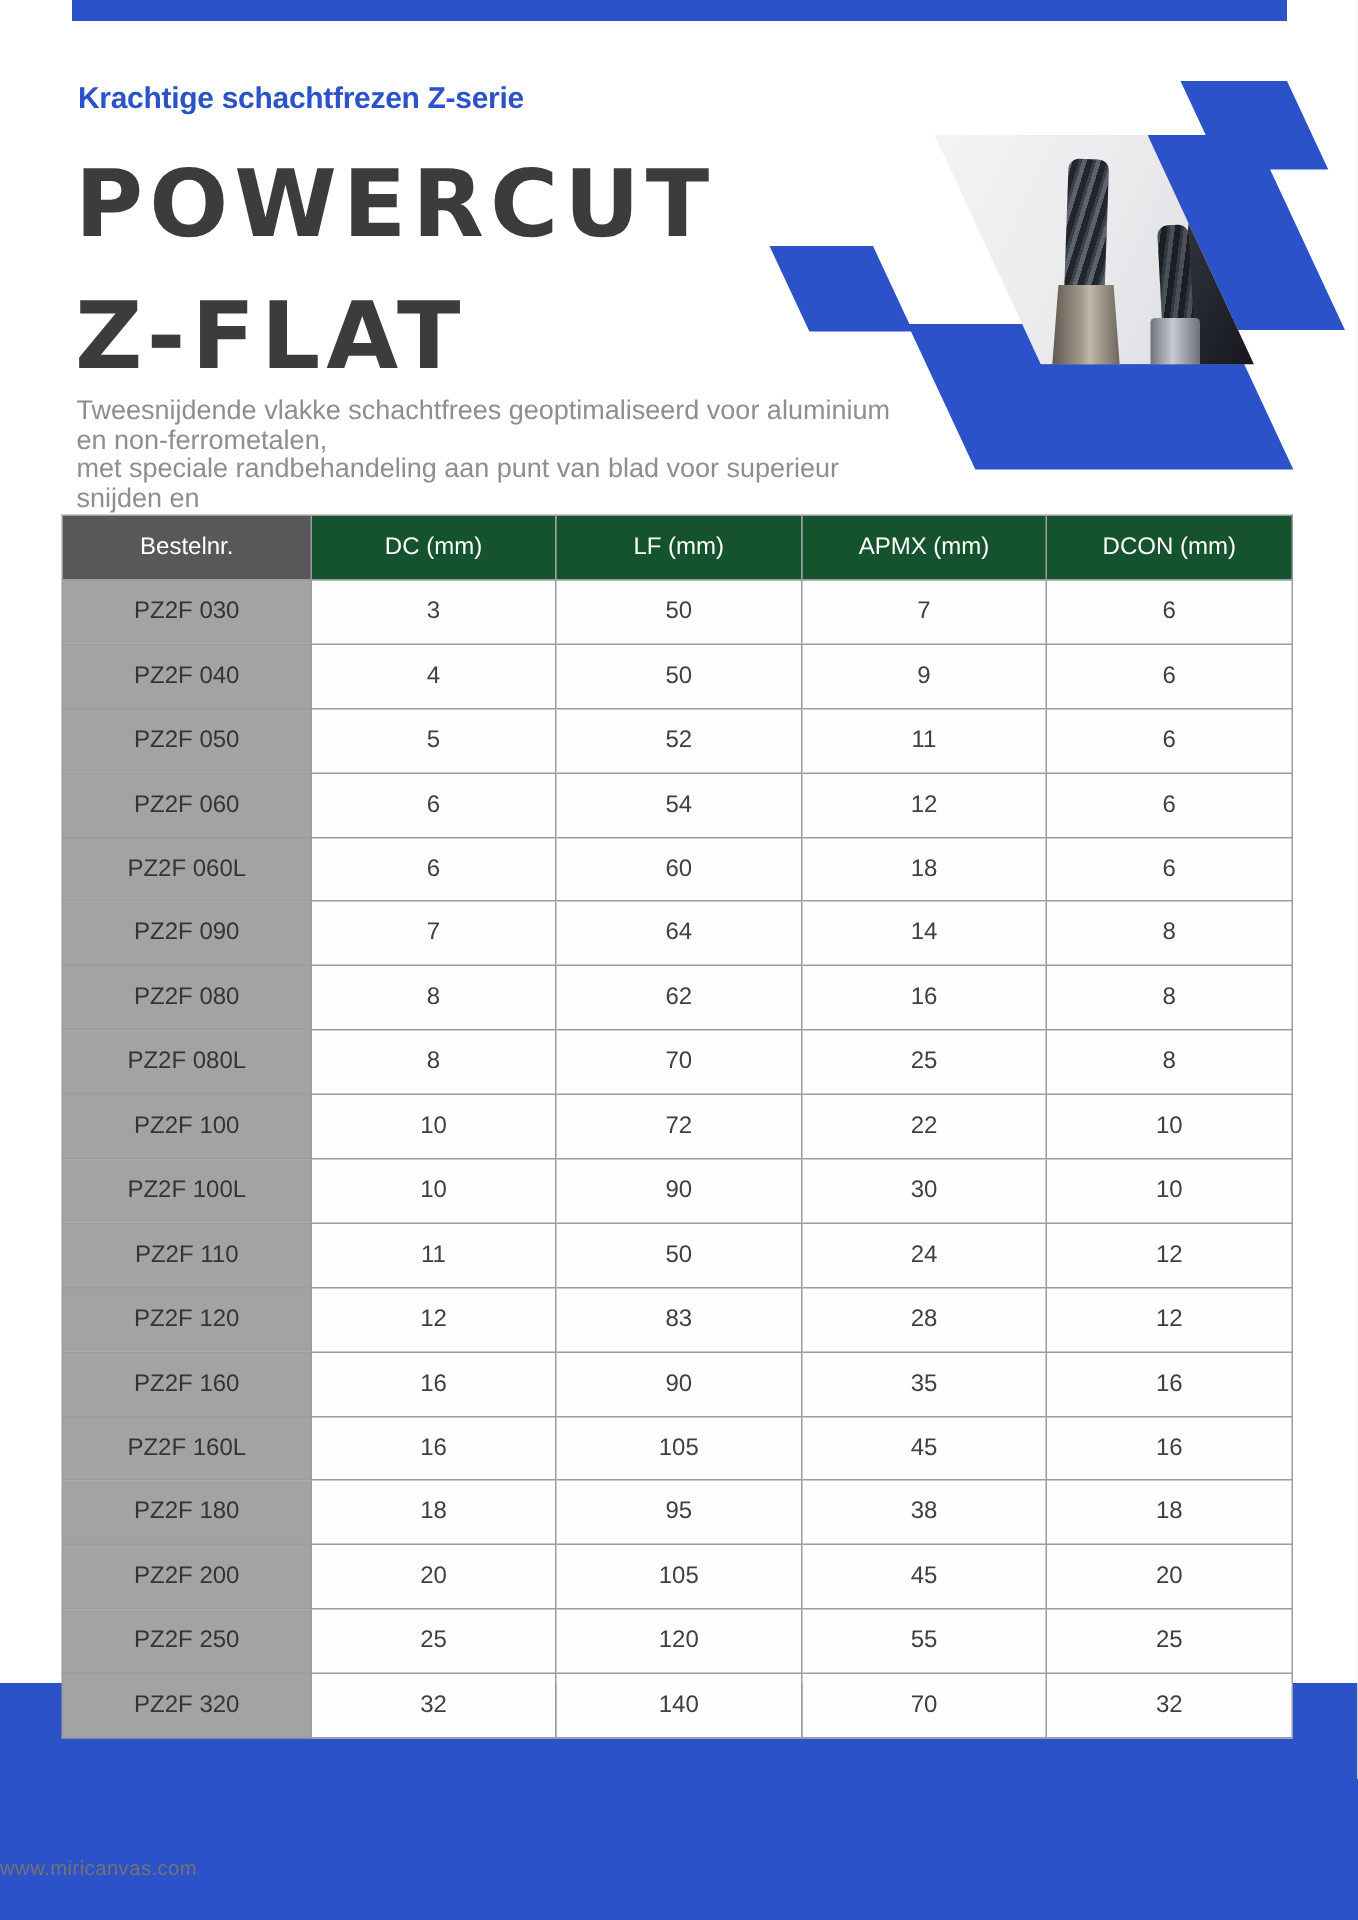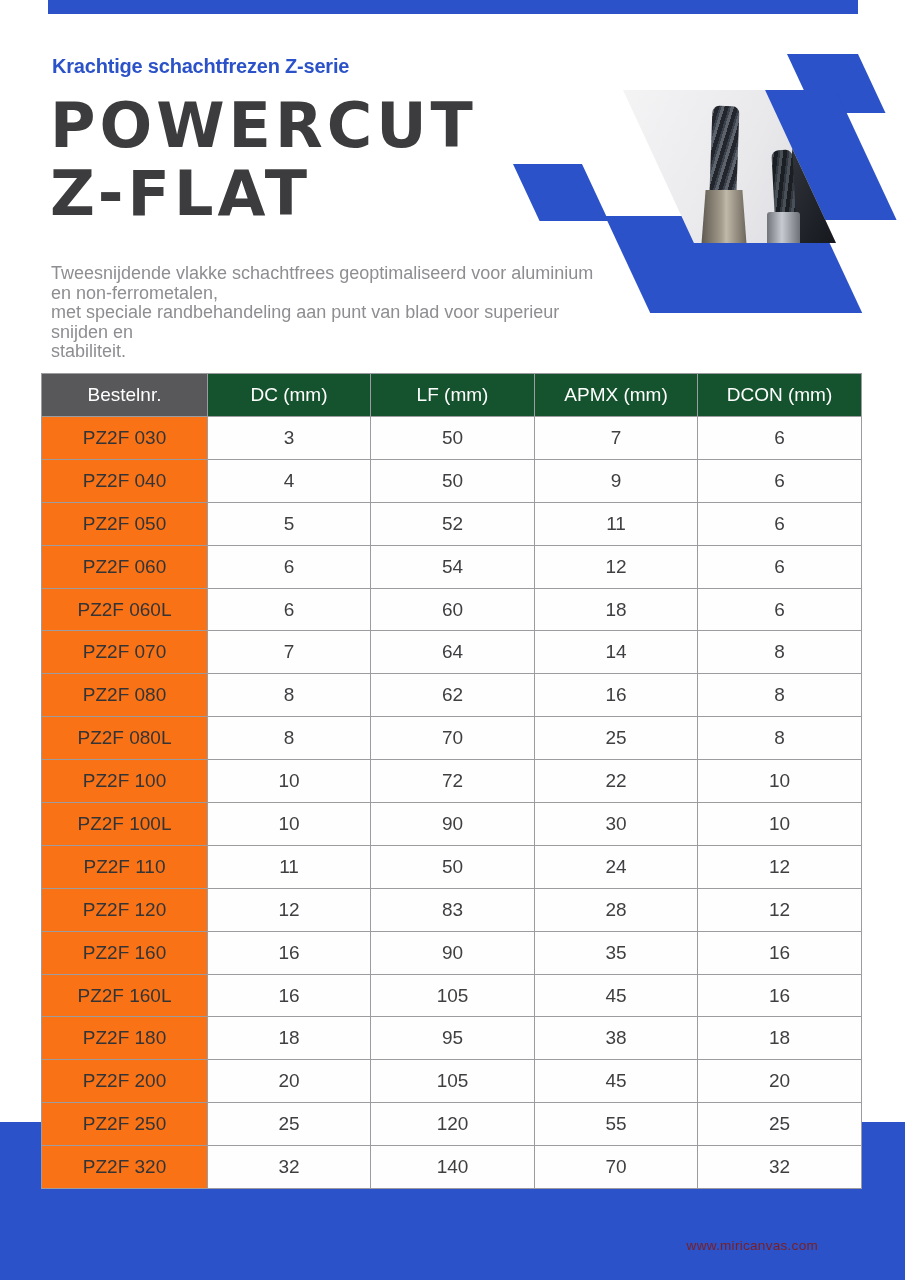--- a/index.html
+++ b/index.html
@@ -13,21 +13,21 @@
   .topbar { position:absolute; left:48px; top:0; width:810px; height:14px; background:#2b52c8; }
 
   
   .subtitle {
     position:absolute; left:52px; top:55px;
     font-size:20px; font-weight:bold; color:#2b52c8; letter-spacing:-0.2px;
   }
   .title {
     position:absolute; left:50px; top:92px;
     font-family:"DejaVu Sans", sans-serif;
-    font-size:62px; line-height:68px; font-weight:bold;
+    font-size:62px; line-height:88px; font-weight:bold;
     color:#3c3c3e; letter-spacing:4px; white-space:pre-line;
   }
   .description {
     position:absolute; left:51px; top:264px; width:560px;
     font-size:18px; line-height:19.5px; color:#8e8e92; white-space:pre-line;
   }
 
   
   .shape { position:absolute; background:#2b52c8; transform:skewX(25deg); transform-origin:0 0; }
   .shape-a { left:513px; top:164px; width:69px;  height:57px; }
@@ -62,40 +62,40 @@
   .blob-dark {
     left:166px; top:28px; width:70px; height:130px;
     background:linear-gradient(110deg,#34383f 0%,#1d2026 60%,#111317 100%);
     border-radius:14px 2px 0 0; transform:rotate(6deg);
   }
 
   
   .blue-bottom { position:absolute; left:0; top:1122px; width:905px; height:158px; background:#2b52c8; }
   .footer-url {
     position:absolute; left:0; top:1238px; width:818px;
-    text-align:right; font-size:13.5px; color:#7f1d1d; letter-spacing:0.3px;
+    text-align:left; font-size:13.5px; color:#737373; letter-spacing:0.3px;
   }
 
   
   .spec-table {
-    position:absolute; left:41px; top:373px; width:820px;
+    position:absolute; left:41px; top:343px; width:820px;
     border-collapse:collapse; table-layout:fixed;
-    font-size:19px;
+    font-size:16px;
   }
   .spec-table th {
     height:40px; background:#14532d; color:#ffffff; font-weight:normal;
     border:1px solid #9b9ba0; border-left:1px solid #ffffff;
     text-align:center; vertical-align:middle;
   }
   .spec-table th.first { background:#58585a; border-left:1px solid #9b9ba0; }
   .spec-table td {
     height:39.9px; background:#fefefe; color:#3f3f42;
     border:1px solid #9b9ba0; text-align:center; vertical-align:middle;
   }
-  .spec-table td.col-name { background:#f97316; color:#343437; }
+  .spec-table td.col-name { background:#a3a3a3; color:#343437; }
 </style>
 </head>
 <body>
 
 <div class="page">
 
   <div class="topbar"></div>
 
   <div class="subtitle">Krachtige schachtfrezen Z-serie</div>
   <div class="title">POWERCUT
@@ -166,21 +166,21 @@
           <td>6</td>
         </tr>
         <tr>
           <td class="col-name">PZ2F 060L</td>
           <td>6</td>
           <td>60</td>
           <td>18</td>
           <td>6</td>
         </tr>
         <tr>
-          <td class="col-name">PZ2F 070</td>
+          <td class="col-name">PZ2F 090</td>
           <td>7</td>
           <td>64</td>
           <td>14</td>
           <td>8</td>
         </tr>
         <tr>
           <td class="col-name">PZ2F 080</td>
           <td>8</td>
           <td>62</td>
           <td>16</td>

